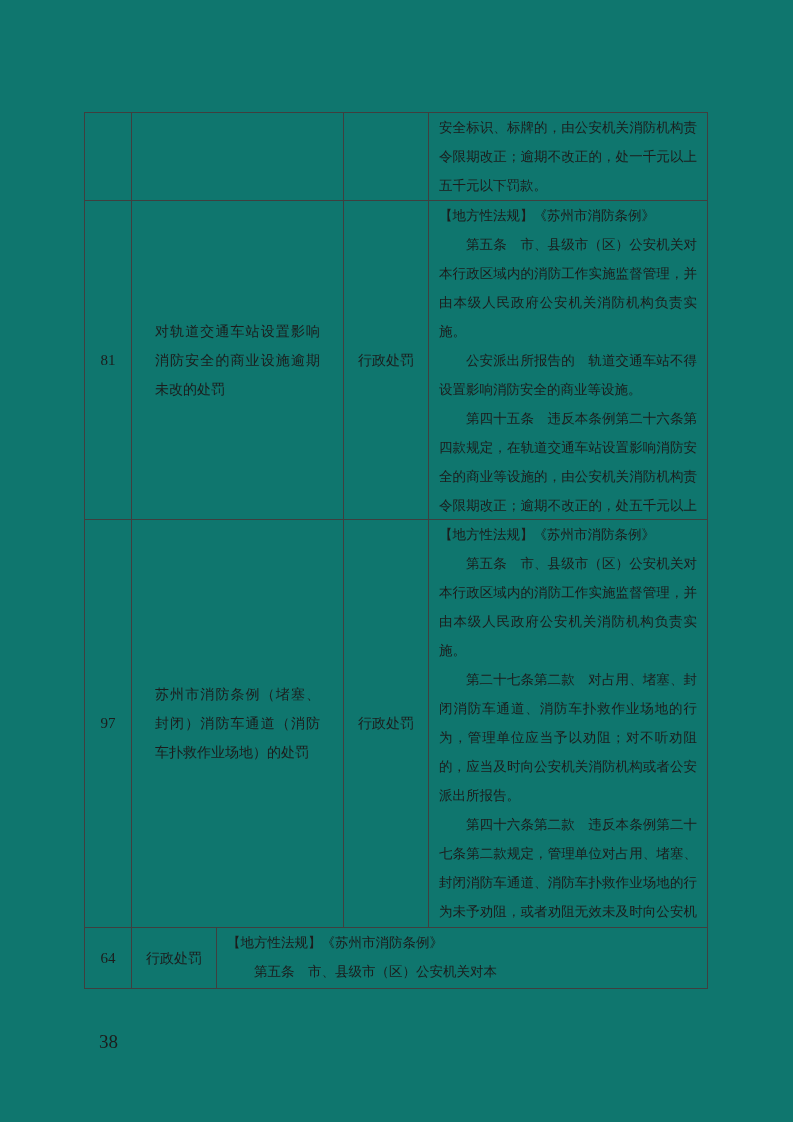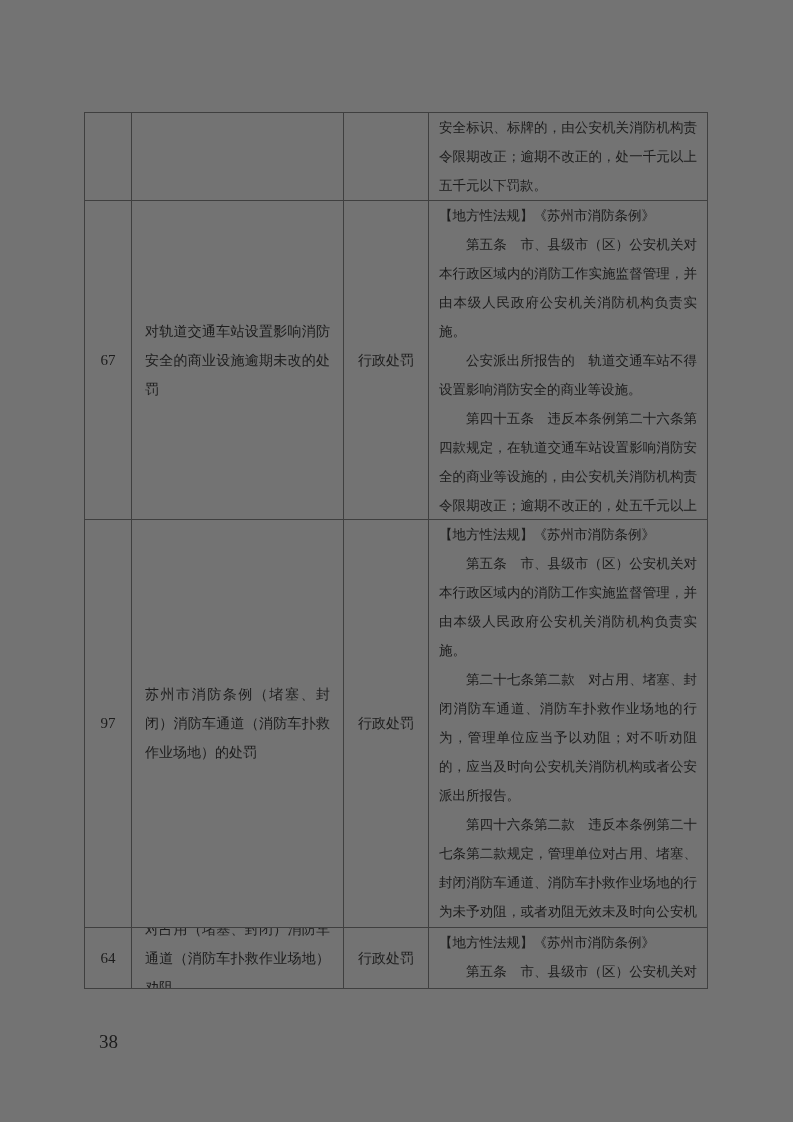--- a/index.html
+++ b/index.html
@@ -1,21 +1,21 @@
 <!DOCTYPE html>
 <html><head>
 <meta charset="utf-8">
 <style>
   * { margin: 0; padding: 0; box-sizing: border-box; }
   html, body { background: #ffffff; }
   .page {
     position: relative;
     width: 793px;
     height: 1122px;
-    background: #737373;
+    background: #0f766e;
     font-family: "Liberation Serif", "DejaVu Serif", serif;
     color: #1c1c1c;
     overflow: hidden;
   }
   .doc-table {
     position: absolute;
     left: 84px;
     top: 112px;
     width: 624px;
     border: 1px solid #3f3f3f;
@@ -39,21 +39,21 @@
     display: flex;
     align-items: center;
     justify-content: center;
     font-size: 15px;
   }
   .c-desc {
     width: 212px;
     flex: 0 0 212px;
     display: flex;
     align-items: center;
-    padding: 0 13px;
+    padding: 0 23px;
     text-align: justify;
   }
   .c-type {
     width: 85px;
     flex: 0 0 85px;
     display: flex;
     align-items: center;
     justify-content: center;
     font-size: 14px;
   }
@@ -89,21 +89,21 @@
     <div class="trow h-r0">
       <div class="cell c-num"></div>
       <div class="cell c-desc"></div>
       <div class="cell c-type"></div>
       <div class="cell c-legal">
         <p>安全标识、标牌的，由公安机关消防机构责令限期改正；逾期不改正的，处一千元以上五千元以下罚款。</p>
       </div>
     </div>
 
     <div class="trow h-r1">
-      <div class="cell c-num">67</div>
+      <div class="cell c-num">81</div>
       <div class="cell c-desc">对轨道交通车站设置影响消防安全的商业设施逾期未改的处罚</div>
       <div class="cell c-type">行政处罚</div>
       <div class="cell c-legal">
         <p>【地方性法规】《苏州市消防条例》</p>
         <p class="indent">第五条　市、县级市（区）公安机关对本行政区域内的消防工作实施监督管理，并由本级人民政府公安机关消防机构负责实施。</p>
         <p class="indent">公安派出所报告的　轨道交通车站不得设置影响消防安全的商业等设施。</p>
         <p class="indent">第四十五条　违反本条例第二十六条第四款规定，在轨道交通车站设置影响消防安全的商业等设施的，由公安机关消防机构责令限期改正；逾期不改正的，处五千元以上五万元以下罚款。</p>
       </div>
     </div>
 
@@ -114,21 +114,20 @@
       <div class="cell c-legal">
         <p>【地方性法规】《苏州市消防条例》</p>
         <p class="indent">第五条　市、县级市（区）公安机关对本行政区域内的消防工作实施监督管理，并由本级人民政府公安机关消防机构负责实施。</p>
         <p class="indent">第二十七条第二款　对占用、堵塞、封闭消防车通道、消防车扑救作业场地的行为，管理单位应当予以劝阻；对不听劝阻的，应当及时向公安机关消防机构或者公安派出所报告。</p>
         <p class="indent">第四十六条第二款　违反本条例第二十七条第二款规定，管理单位对占用、堵塞、封闭消防车通道、消防车扑救作业场地的行为未予劝阻，或者劝阻无效未及时向公安机关消防机构、公安派出所报告的，由公安机关消防机构处警告；情节严重的，处五百元以下罚款。</p>
       </div>
     </div>
 
     <div class="trow h-r3">
       <div class="cell c-num">64</div>
-      <div class="cell c-desc">对占用（堵塞、封闭）消防车通道（消防车扑救作业场地）劝阻</div>
       <div class="cell c-type">行政处罚</div>
       <div class="cell c-legal">
         <p>【地方性法规】《苏州市消防条例》</p>
         <p class="indent">第五条　市、县级市（区）公安机关对本</p>
       </div>
     </div>
 
   </div>
 
   <div class="page-number">38</div>

